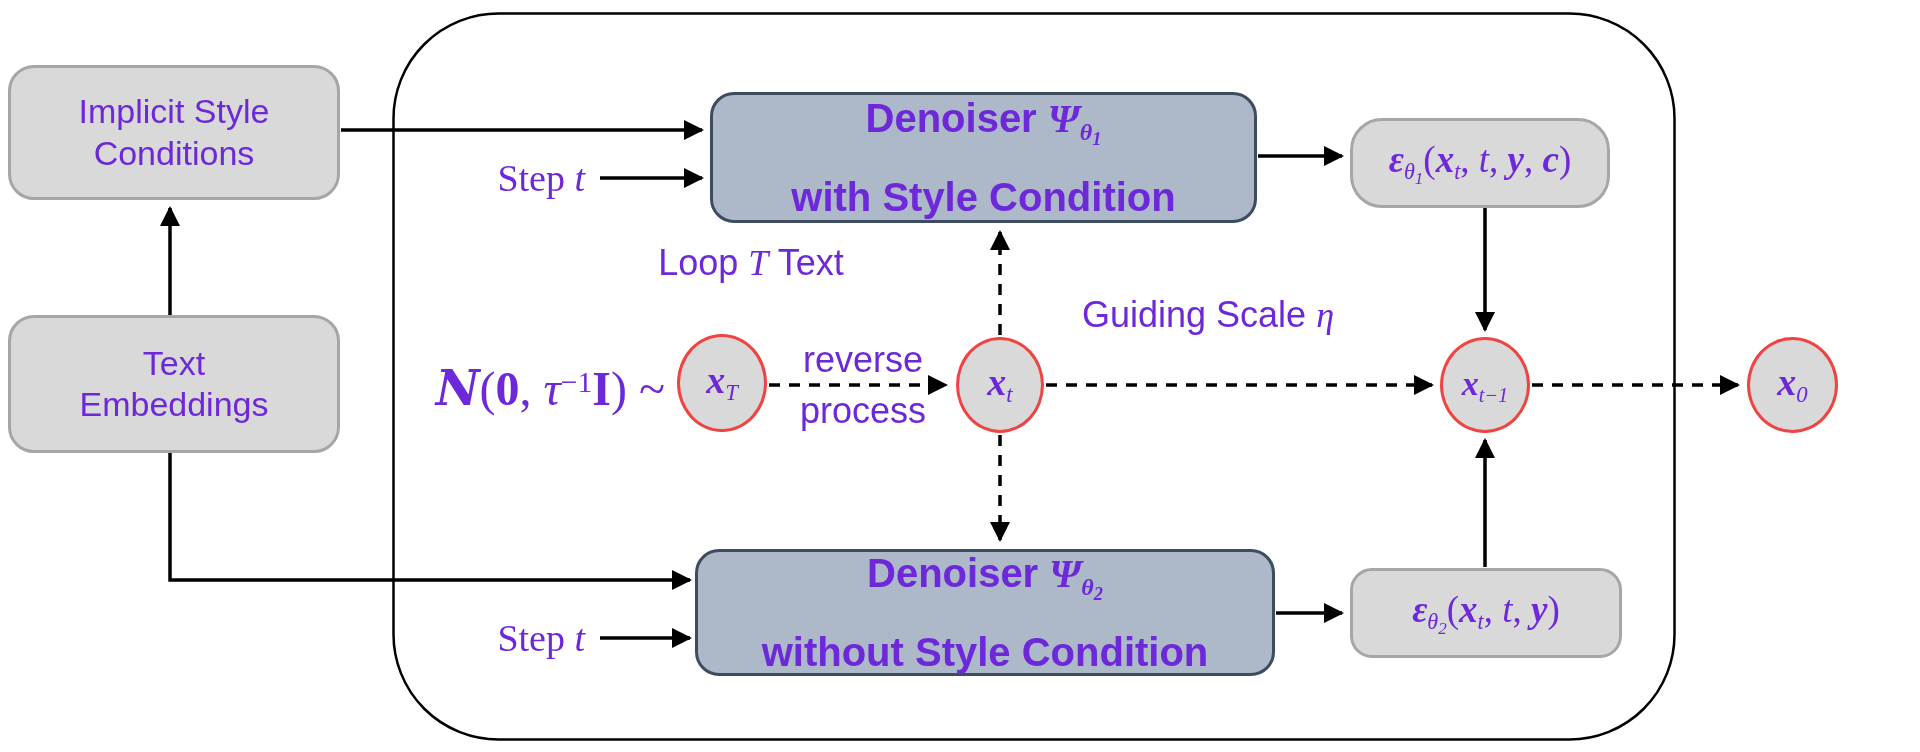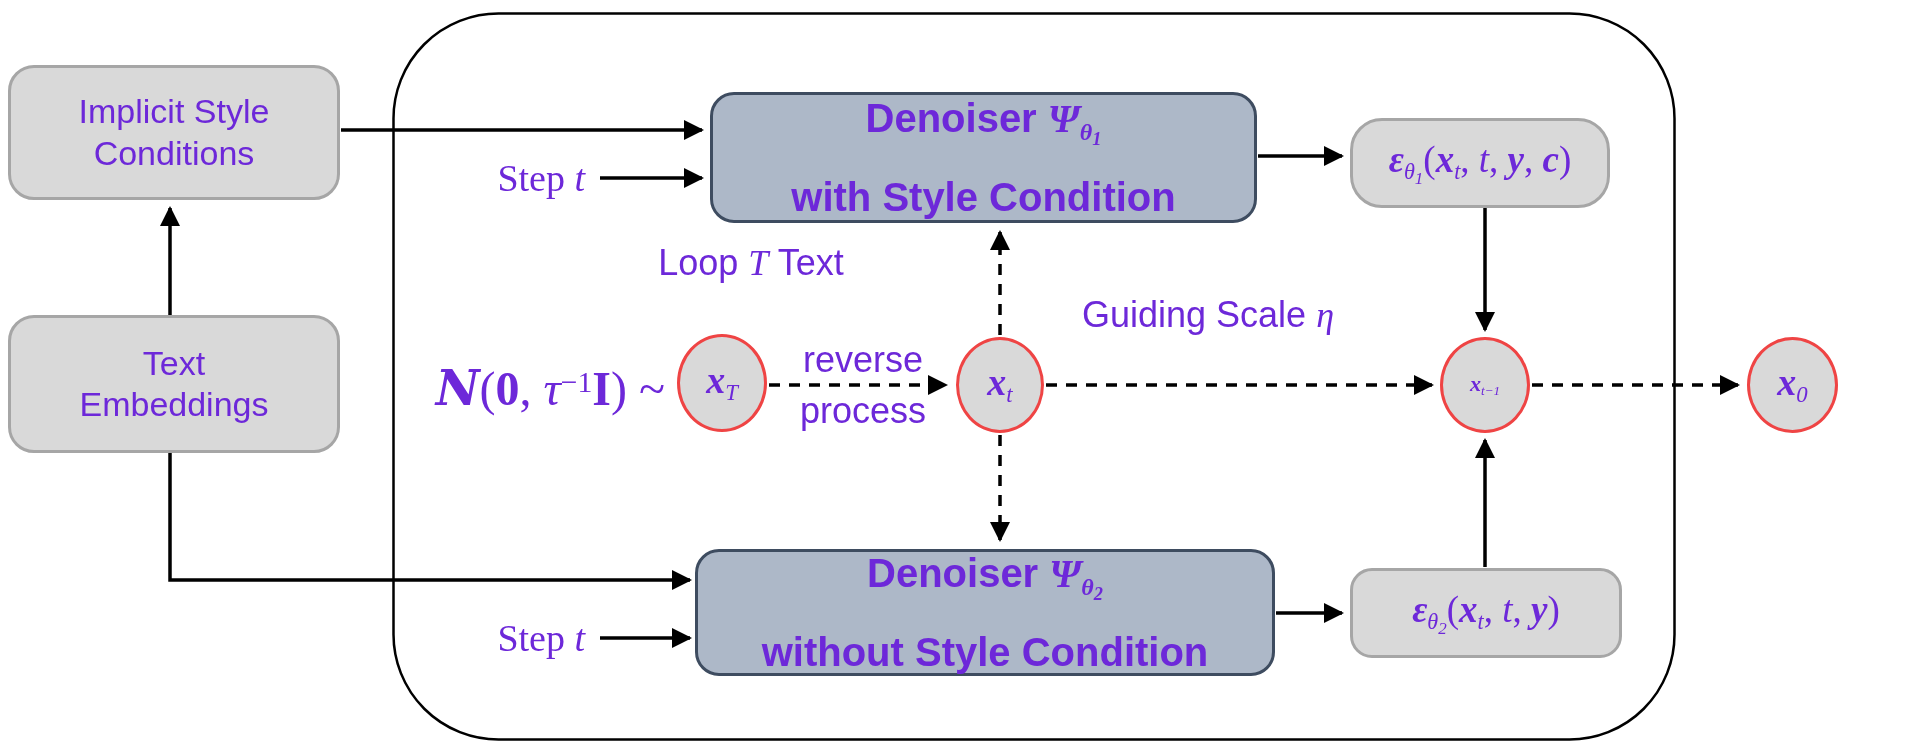--- a/index.html
+++ b/index.html
@@ -12,21 +12,21 @@
   .gbox{background:var(--gray-fill,#d9d9d9);border:3px solid var(--gray-border,#a6a6a6);border-radius:26px;}
   .bbox{background:var(--denoiser-fill,#adb8c8);border:3px solid var(--denoiser-border,#3e4c60);border-radius:24px;}
   .node{position:absolute;background:var(--gray-fill,#d9d9d9);border:3px solid #ef4444;border-radius:50%;
         display:flex;align-items:center;justify-content:center;box-sizing:border-box;}
   .lbl{position:absolute;white-space:pre-line;}
 
   .two-line{font-size:34px;line-height:1.22;white-space:pre-line;}
   .den-line{font-size:40px;line-height:58px;font-weight:bold;}
   .formula{font-size:37px;}
   .node-lbl{font-size:38px;line-height:1;}
-  .node-lbl.small{font-size:22px;}
+  .node-lbl.small{font-size:34px;}
 
   .seg-p{}
   .seg-serif{font-family:"Liberation Serif","DejaVu Serif",serif;}
   .seg-i{font-family:"Liberation Serif","DejaVu Serif",serif;font-style:italic;}
   .seg-b{font-family:"Liberation Serif","DejaVu Serif",serif;font-weight:700;}
   .seg-bi{font-family:"Liberation Serif","DejaVu Serif",serif;font-style:italic;font-weight:700;}
   .seg-scr{font-family:"DejaVu Serif","Liberation Serif",serif;font-style:italic;font-weight:700;}
   .seg-s1{font-family:"Liberation Serif","DejaVu Serif",serif;font-style:italic;font-size:60%;vertical-align:-0.32em;}
   .seg-s2{font-family:"Liberation Serif","DejaVu Serif",serif;font-style:italic;font-size:46%;vertical-align:-0.68em;}
   .seg-sup{font-family:"Liberation Serif","DejaVu Serif",serif;font-size:62%;vertical-align:0.45em;}

